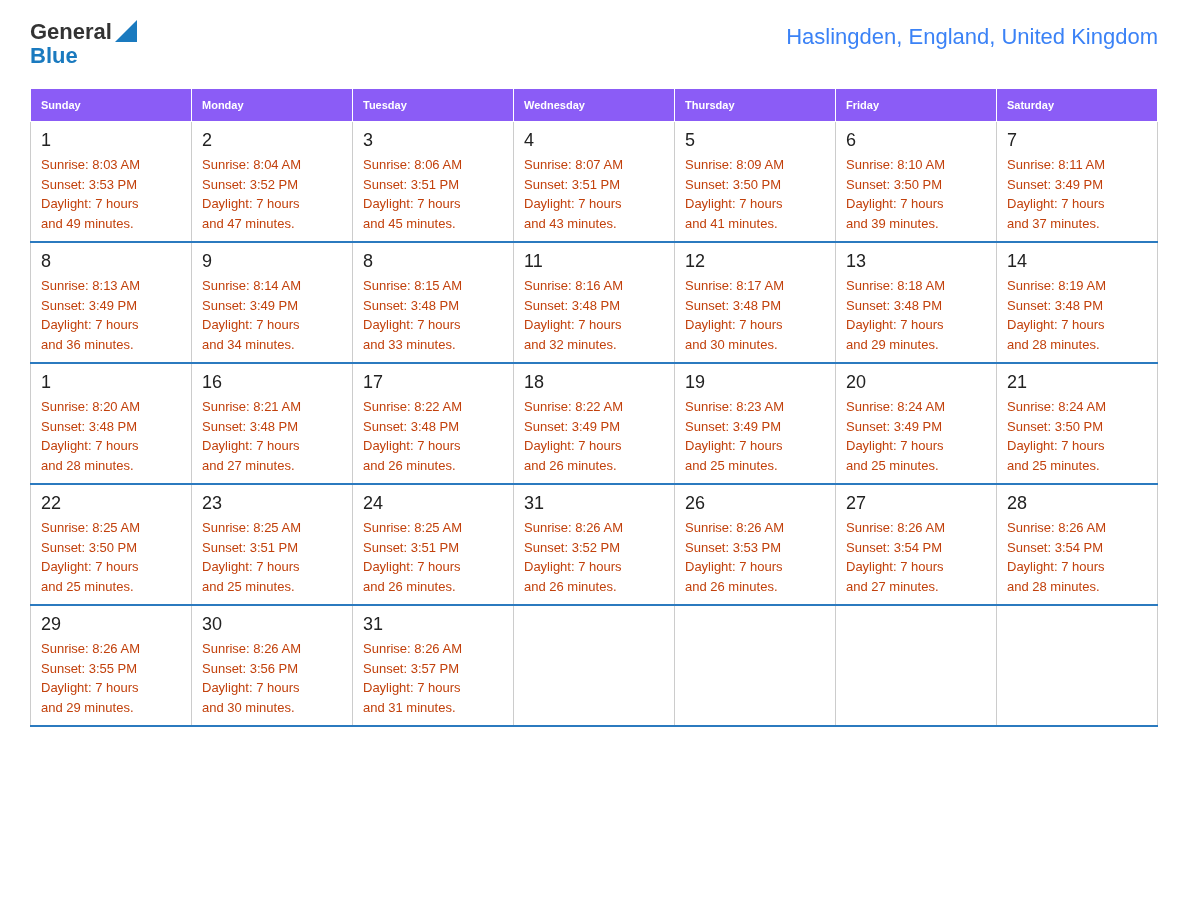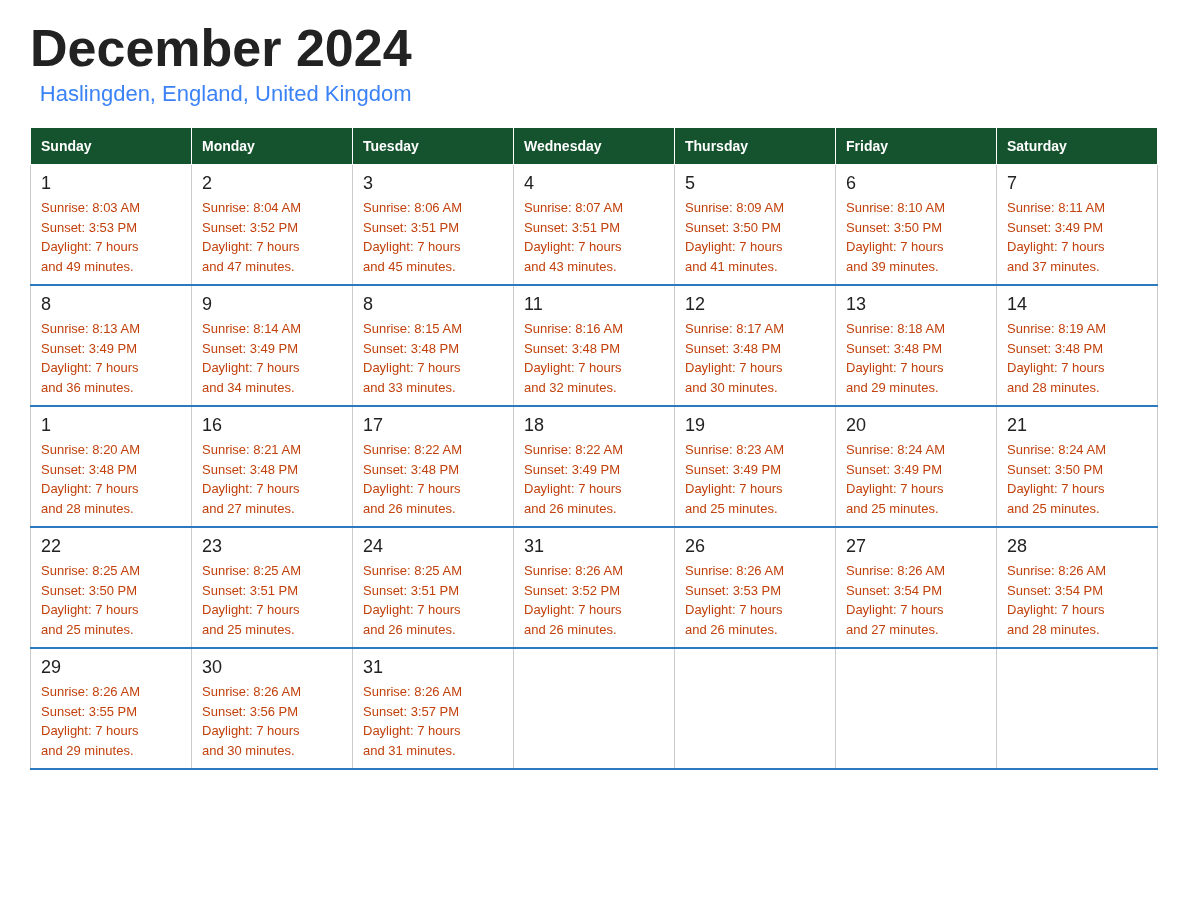--- a/index.html
+++ b/index.html
@@ -43,23 +43,23 @@
     .location {
       font-size: 22px;
       color: #3b82f6;
       margin-top: 4px;
     }
     .calendar {
       width: 100%;
       border-collapse: collapse;
     }
     .calendar thead tr th {
-      background-color: #14532d;
+      background-color: #8b5cf6;
       color: #fff;
-      font-size: 14px;
+      font-size: 11px;
       font-weight: bold;
       padding: 10px 10px;
       text-align: left;
       border: 1px solid #fff;
     }
     .calendar tbody tr td {
       vertical-align: top;
       border: 1px solid #ccc;
       border-bottom: 2px solid #2b7abf;
       padding: 8px 10px;
@@ -81,22 +81,32 @@
       color: #c2410c;
     }
     .calendar tbody tr td.empty {
       background: #fff;
     }
   </style>
 </head>
 <body>
 
 <div class="header">
+  <div class="logo">
+    <div style="display:flex; flex-direction:column; line-height:1.1;">
+      <div style="display:flex; align-items:center;">
+        <span class="logo-text-general">General</span>
+        <svg width="22" height="22" viewBox="0 0 22 22" style="margin-left:3px; margin-top:-2px;">
+          <polygon points="0,22 22,22 22,0" fill="#1a7abf"></polygon>
+        </svg>
+      </div>
+      <span class="logo-text-blue">Blue</span>
+    </div>
+  </div>
   <div class="title-section">
-    <div class="month-title">December 2024</div>
     <div class="location">Haslingden, England, United Kingdom</div>
   </div>
 </div>
 
 <table class="calendar">
   <thead>
     <tr>
     <th>Sunday</th>
         <th>Monday</th>
         <th>Tuesday</th>

